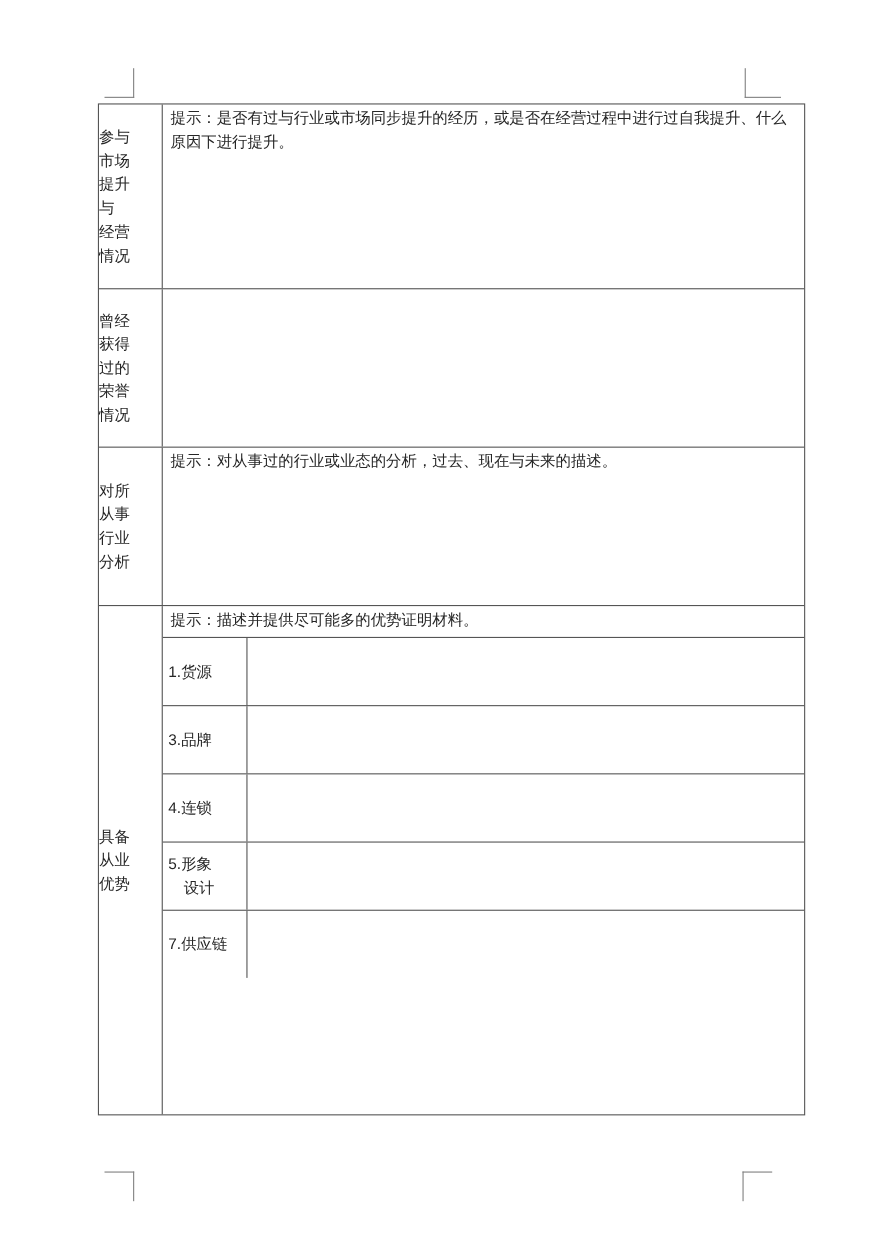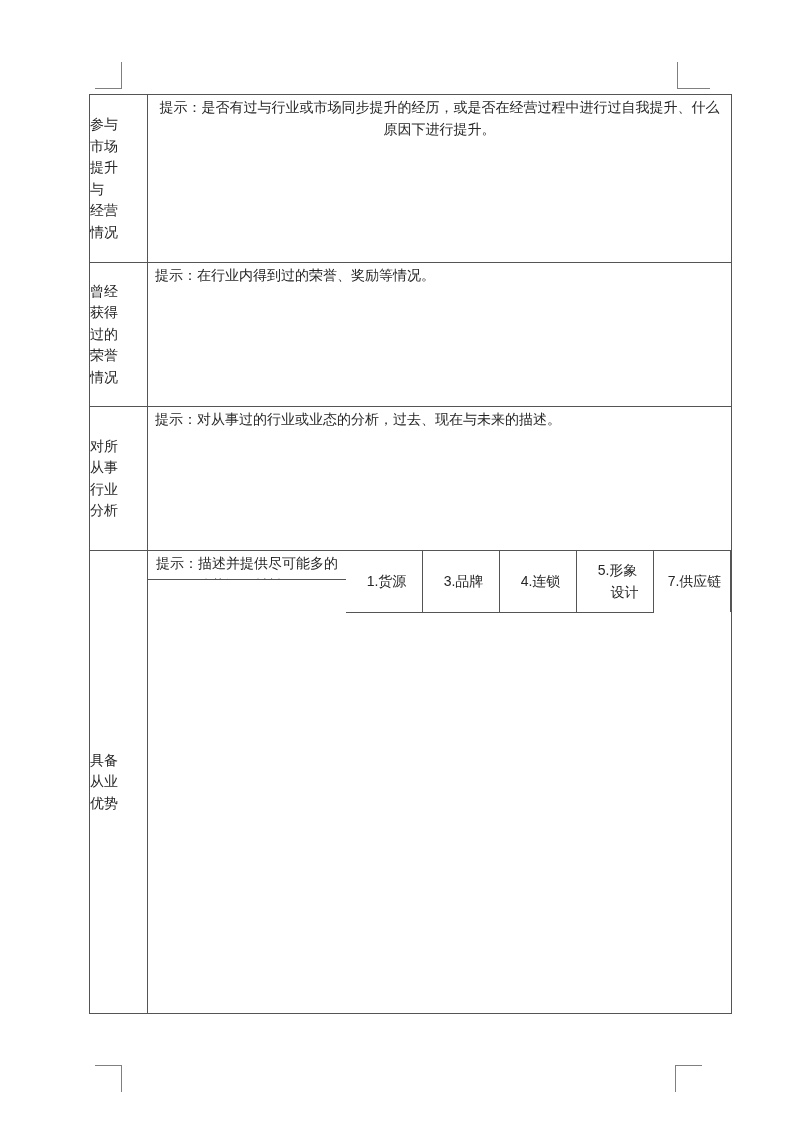--- a/index.html
+++ b/index.html
@@ -48,22 +48,21 @@
     flex-direction: column;
     justify-content: center;
     align-items: flex-start;
     line-height: 21.5px;
     text-align: center;
   }
   .col-body {
     flex: 1;
     min-width: 0;
     display: flex;
-    flex-direction: row;
-    text-align: center;
+    flex-direction: column;
   }
   .hint {
     padding: 2px 7px 0 7px;
     line-height: 21.5px;
   }
   .hint-row {
     height: 29px;
     box-sizing: border-box;
     border-bottom: 1px solid #555555;
     padding: 2px 7px 0 7px;
@@ -122,21 +121,20 @@
 
   <div class="section s2">
     <div class="col-label">
       <span>曾经</span>
       <span>获得</span>
       <span>过的</span>
       <span>荣誉</span>
       <span>情况</span>
     </div>
     <div class="col-body">
-      <div class="hint">提示：在行业内得到过的荣誉、奖励等情况。</div>
       <div class="answer-space"></div>
     </div>
   </div>
 
   <div class="section s3">
     <div class="col-label">
       <span>对所</span>
       <span>从事</span>
       <span>行业</span>
       <span>分析</span>

